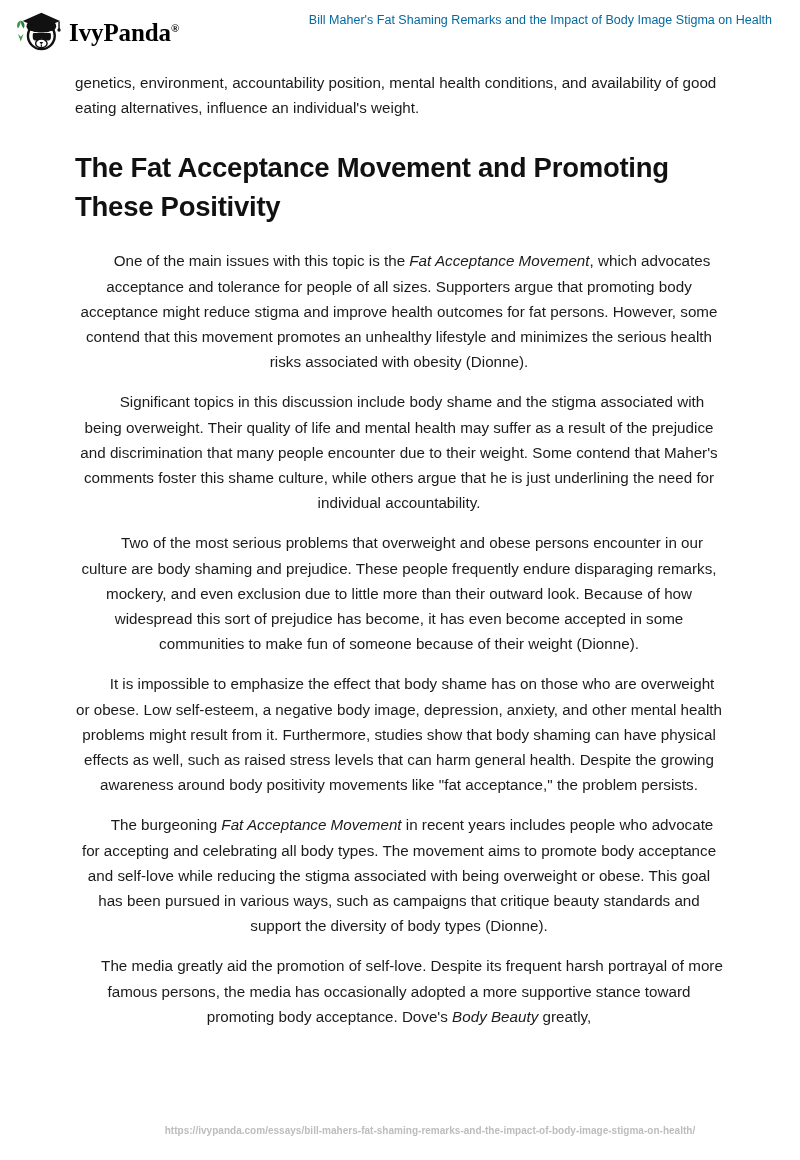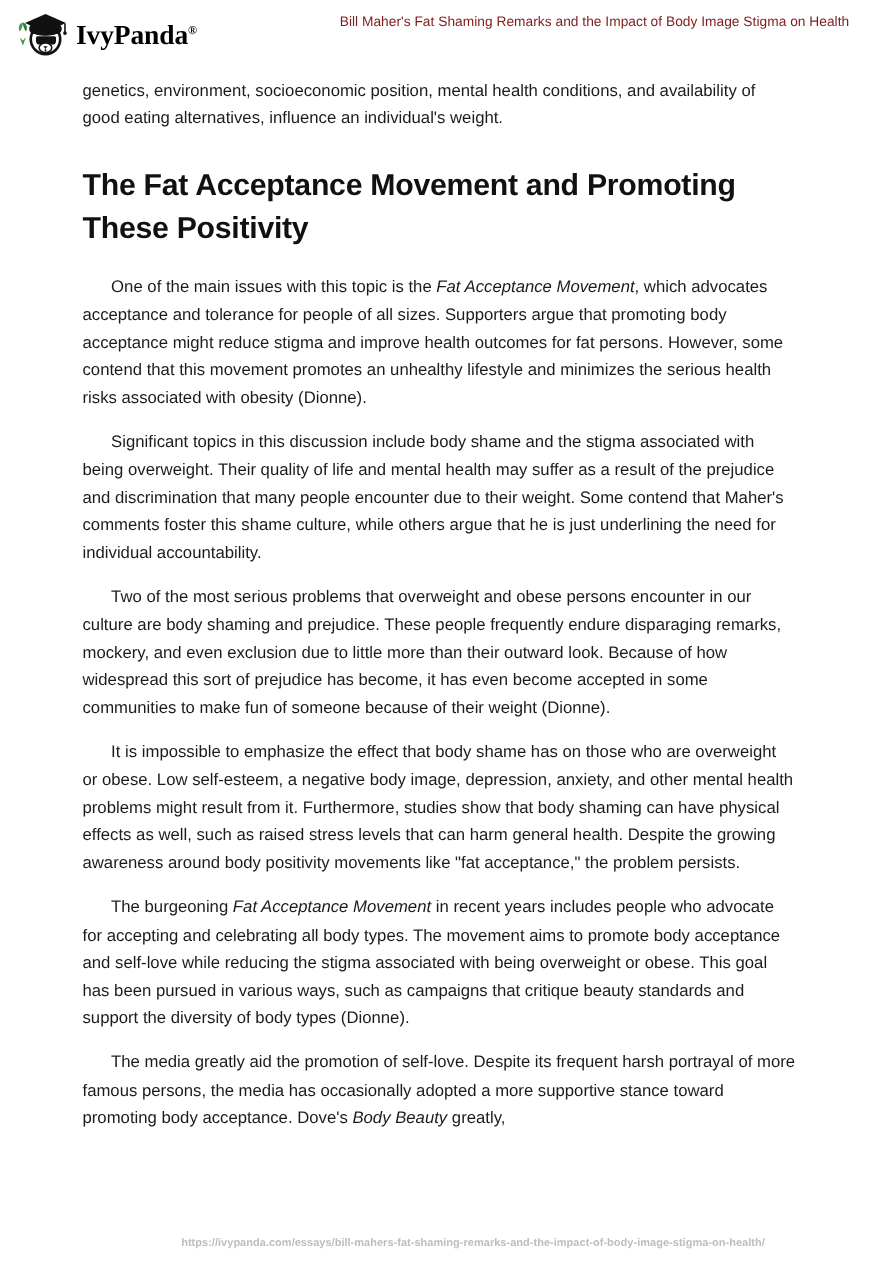--- a/index.html
+++ b/index.html
@@ -52,21 +52,21 @@
   .brand-word .reg {
     font-size: 11px;
     vertical-align: super;
     font-weight: 700;
   }
   .header-title {
     position: absolute;
     right: 28px;
     top: 13px;
     font-size: 12.5px;
-    color: #7f1d1d;
+    color: #0369a1;
     letter-spacing: 0.02px;
     white-space: nowrap;
     font-family: "Liberation Sans", sans-serif;
   }
 
   
   .content {
     position: absolute;
     left: 75px;
     top: 70px;
@@ -75,20 +75,21 @@
   .para {
     font-size: 15.2px;
     line-height: 25.2px;
     color: #1b1b1b;
     margin: 0 0 10px 0;
     text-align: left;
     letter-spacing: 0.005px;
   }
   .para.indent {
     text-indent: 26px;
+    text-align: center;
   }
   .para.continued {
     text-indent: 0;
   }
   .para.spaced {
     margin-top: 15px;
     margin-bottom: 0;
   }
   .para em {
     font-style: italic;
@@ -154,21 +155,21 @@
       </svg>
     </span>
     <span class="brand-word"><span>IvyPanda</span><span class="reg">®</span></span>
   </a>
 
   <div class="header-title">Bill Maher's Fat Shaming Remarks and the Impact of Body Image Stigma on Health</div>
 </header>
 
 <main class="content">
 
-  <p class="para continued">genetics, environment, socioeconomic position, mental health conditions, and availability of good eating alternatives, influence an individual's weight.</p>
+  <p class="para continued">genetics, environment, accountability position, mental health conditions, and availability of good eating alternatives, influence an individual's weight.</p>
 
   <h2 class="section-heading">The Fat Acceptance Movement and Promoting These Positivity</h2>
 
   <p class="para indent"><span>One of the main issues with this topic is the </span><em>Fat Acceptance Movement</em><span>, which advocates acceptance and tolerance for people of all sizes. Supporters argue that promoting body acceptance might reduce stigma and improve health outcomes for fat persons. However, some contend that this movement promotes an unhealthy lifestyle and minimizes the serious health risks associated with obesity (Dionne).</span></p>
   <p class="para indent spaced"><span>Significant topics in this discussion include body shame and the stigma associated with being overweight. Their quality of life and mental health may suffer as a result of the prejudice and discrimination that many people encounter due to their weight. Some contend that Maher's comments foster this shame culture, while others argue that he is just underlining the need for individual accountability.</span></p>
   <p class="para indent spaced"><span>Two of the most serious problems that overweight and obese persons encounter in our culture are body shaming and prejudice. These people frequently endure disparaging remarks, mockery, and even exclusion due to little more than their outward look. Because of how widespread this sort of prejudice has become, it has even become accepted in some communities to make fun of someone because of their weight (Dionne).</span></p>
   <p class="para indent spaced"><span>It is impossible to emphasize the effect that body shame has on those who are overweight or obese. Low self-esteem, a negative body image, depression, anxiety, and other mental health problems might result from it. Furthermore, studies show that body shaming can have physical effects as well, such as raised stress levels that can harm general health. Despite the growing awareness around body positivity movements like "fat acceptance," the problem persists.</span></p>
   <p class="para indent spaced"><span>The burgeoning </span><em>Fat Acceptance Movement</em><span> in recent years includes people who advocate for accepting and celebrating all body types. The movement aims to promote body acceptance and self-love while reducing the stigma associated with being overweight or obese. This goal has been pursued in various ways, such as campaigns that critique beauty standards and support the diversity of body types (Dionne).</span></p>
   <p class="para indent spaced"><span>The media greatly aid the promotion of self-love. Despite its frequent harsh portrayal of more famous persons, the media has occasionally adopted a more supportive stance toward promoting body acceptance. Dove's </span><em>Body Beauty</em><span> greatly,</span></p>
 

